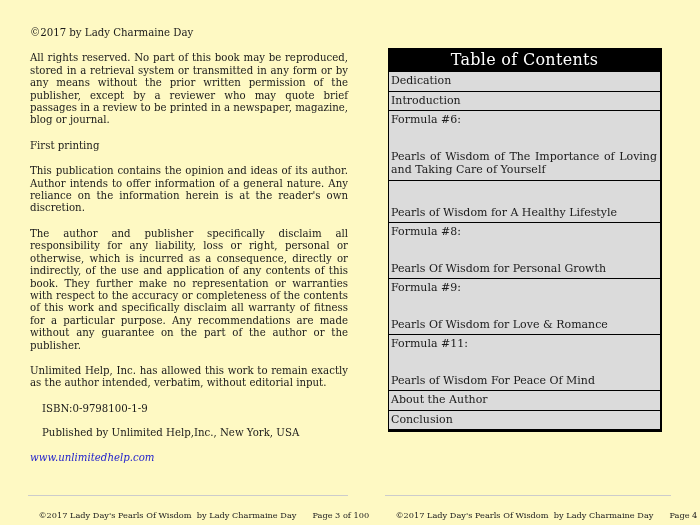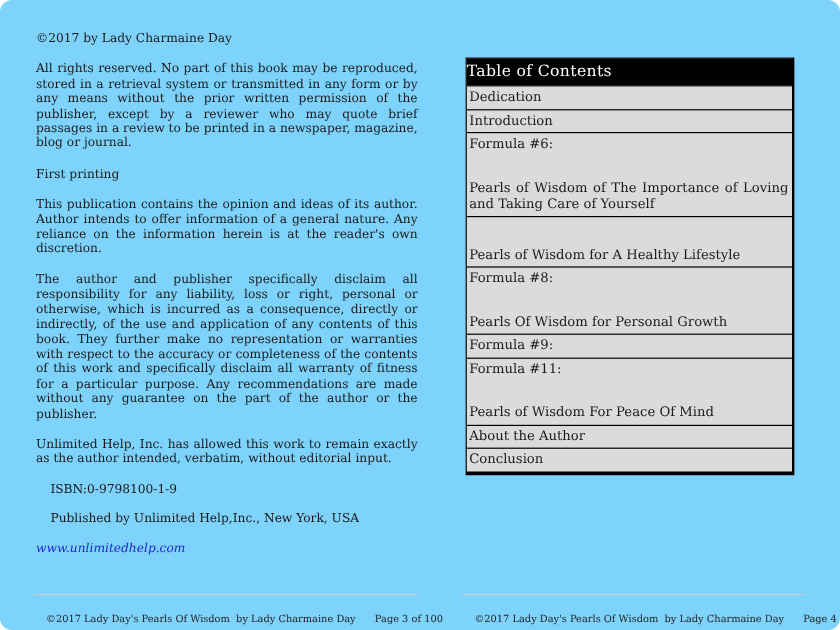--- a/index.html
+++ b/index.html
@@ -1,37 +1,37 @@
 <!DOCTYPE html>
 <html style="--link: #2323cc; --header-bg: #000000; --header-text: #ffffff; --row-bg: #dbdbdb; --toc-border: #000000; --footer-rule: #cccccc;"><head>
 <meta charset="utf-8">
 <style>
   html,body{margin:0;padding:0;background:#ffffff;}
   .canvas{
-    position:relative;width:700px;height:525px;background:#7dd3fc;overflow:hidden;
-    font-family:"DejaVu Serif","Liberation Serif",serif;color:#1a1a1a;border-radius:10px;
+    position:relative;width:700px;height:525px;background:#fef9c3;overflow:hidden;
+    font-family:"DejaVu Serif","Liberation Serif",serif;color:#1a1a1a;
   }
   
   .left-content{position:absolute;left:30px;top:27px;width:318px;font-size:10.2px;line-height:12.4px;}
   .copyright{margin:0 0 13px 0;}
   .para{margin:0 0 13px 0;text-align:justify;}
   .pub-block{margin-top:2px;}
   .pub-block p{margin:12px;}
   .link{color:var(--link,#2323cc);text-decoration:none;display:inline-block;cursor:pointer;font-style:italic;}
   
   .toc{
     position:absolute;left:388px;top:48px;width:274px;
     background:var(--row-bg,#dbdbdb);
     border:1px solid var(--toc-border,#000);
     border-right-width:2px;border-bottom-width:3px;
     box-sizing:border-box;
   }
   .toc-header{
     background:var(--header-bg,#000);color:var(--header-text,#fff);
-    text-align:left;font-size:13px;line-height:13px;padding:4px 0 5px 0;
+    text-align:center;font-size:16px;line-height:13px;padding:4px 0 5px 0;
     letter-spacing:.3px;
   }
   .toc-row{border-top:1px solid var(--toc-border,#000);padding:2px 3px 3px 2px;font-size:11px;line-height:13.5px;}
   .toc-row p{margin:0;}
   .toc-row .sub{margin-top:23px;text-align:justify;}
   
   .footer{
     position:absolute;top:495px;font-size:8.2px;line-height:10px;color:#222;
     border-top:1px solid var(--footer-rule,#cccccc);padding-top:4px;white-space:pre;
   }
@@ -75,20 +75,21 @@
         </div>
         <div class="toc-row">
           <p class="sub">Pearls of Wisdom for A Healthy Lifestyle</p>
         </div>
         <div class="toc-row">
           <p class="head">Formula #8:</p>
           <p class="sub">Pearls Of Wisdom for Personal Growth</p>
         </div>
         <div class="toc-row">
           <p class="head">Formula #9:</p>
+          <p class="sub">Pearls Of Wisdom for Love &amp; Romance</p>
         </div>
         <div class="toc-row">
           <p class="head">Formula #11:</p>
           <p class="sub">Pearls of Wisdom For Peace Of Mind</p>
         </div>
         <div class="toc-row">
           <p class="head">About the Author</p>
         </div>
         <div class="toc-row">
           <p class="head">Conclusion</p>

